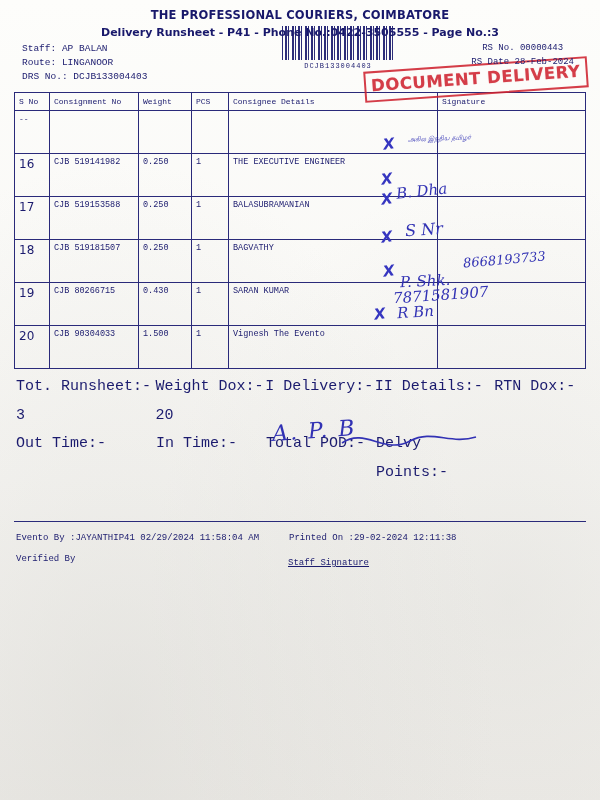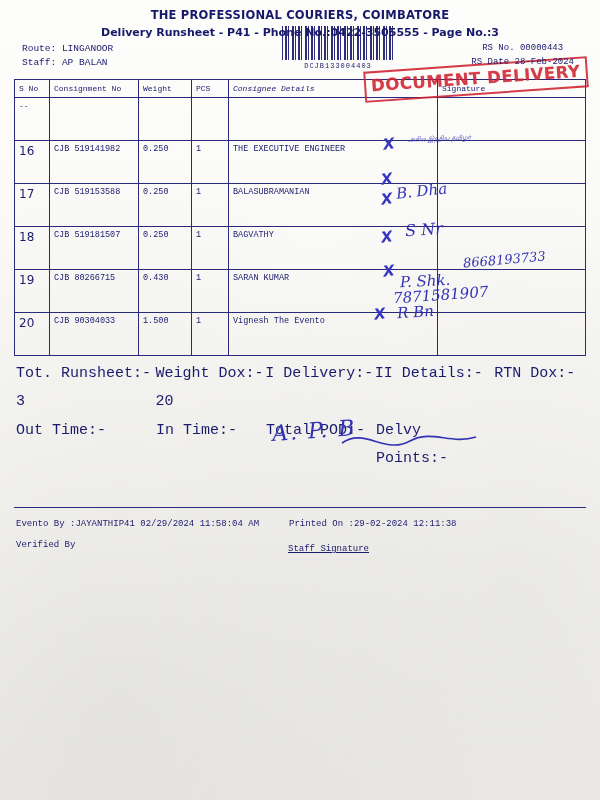--- a/index.html
+++ b/index.html
@@ -121,21 +121,21 @@
     color: #1b1b6e;
   }
   table.grid th {
     font-size: 8px;
     padding: 4px;
   }
   .c-sno   { width: 26px; }
   .c-cons  { width: 80px; }
   .c-wt    { width: 44px; }
   .c-pcs   { width: 28px; }
-  .c-det   { width: 200px; font-style: italic; }
+  .c-det   { width: 200px; }
   .c-sig   { width: auto; }
   table.grid tbody td {
     height: 36px;
   }
   .sno { font-family: "DejaVu Sans", sans-serif; font-weight: bold; font-size: 12px; }
   .dashrow td {
     height: 8px;
     border-top: none;
     border-bottom: 1px solid #2a2a7a;
     font-size: 8px;
@@ -199,26 +199,30 @@
     <div class="title">THE PROFESSIONAL COURIERS, COIMBATORE</div>
     <div class="subtitle">Delivery Runsheet - P41 - Phone No.:0422-3505555 - Page No.:3</div>
 
     <div class="meta">
       <div class="barcode"></div>
       <div class="barcode-num">DCJB133004403</div>
       <div class="stamp">DOCUMENT DELIVERY</div>
 
       <div class="meta-left">
         <div>
+          <span class="lbl">Staff:</span>
+          <span>AP BALAN</span>
+        </div>
+        <div>
           <span class="lbl">Route:</span>
           <span>LINGANOOR</span>
         </div>
         <div>
-          <span class="lbl">Staff:</span>
-          <span>AP BALAN</span>
+          <span class="lbl">DRS No.:</span>
+          <span>DCJB133004403</span>
         </div>
       </div>
 
       <div class="meta-right">
         <div>
           <span>RS No.</span>
           <span>00000443</span>
         </div>
         <div>
           <span>RS Date</span>

